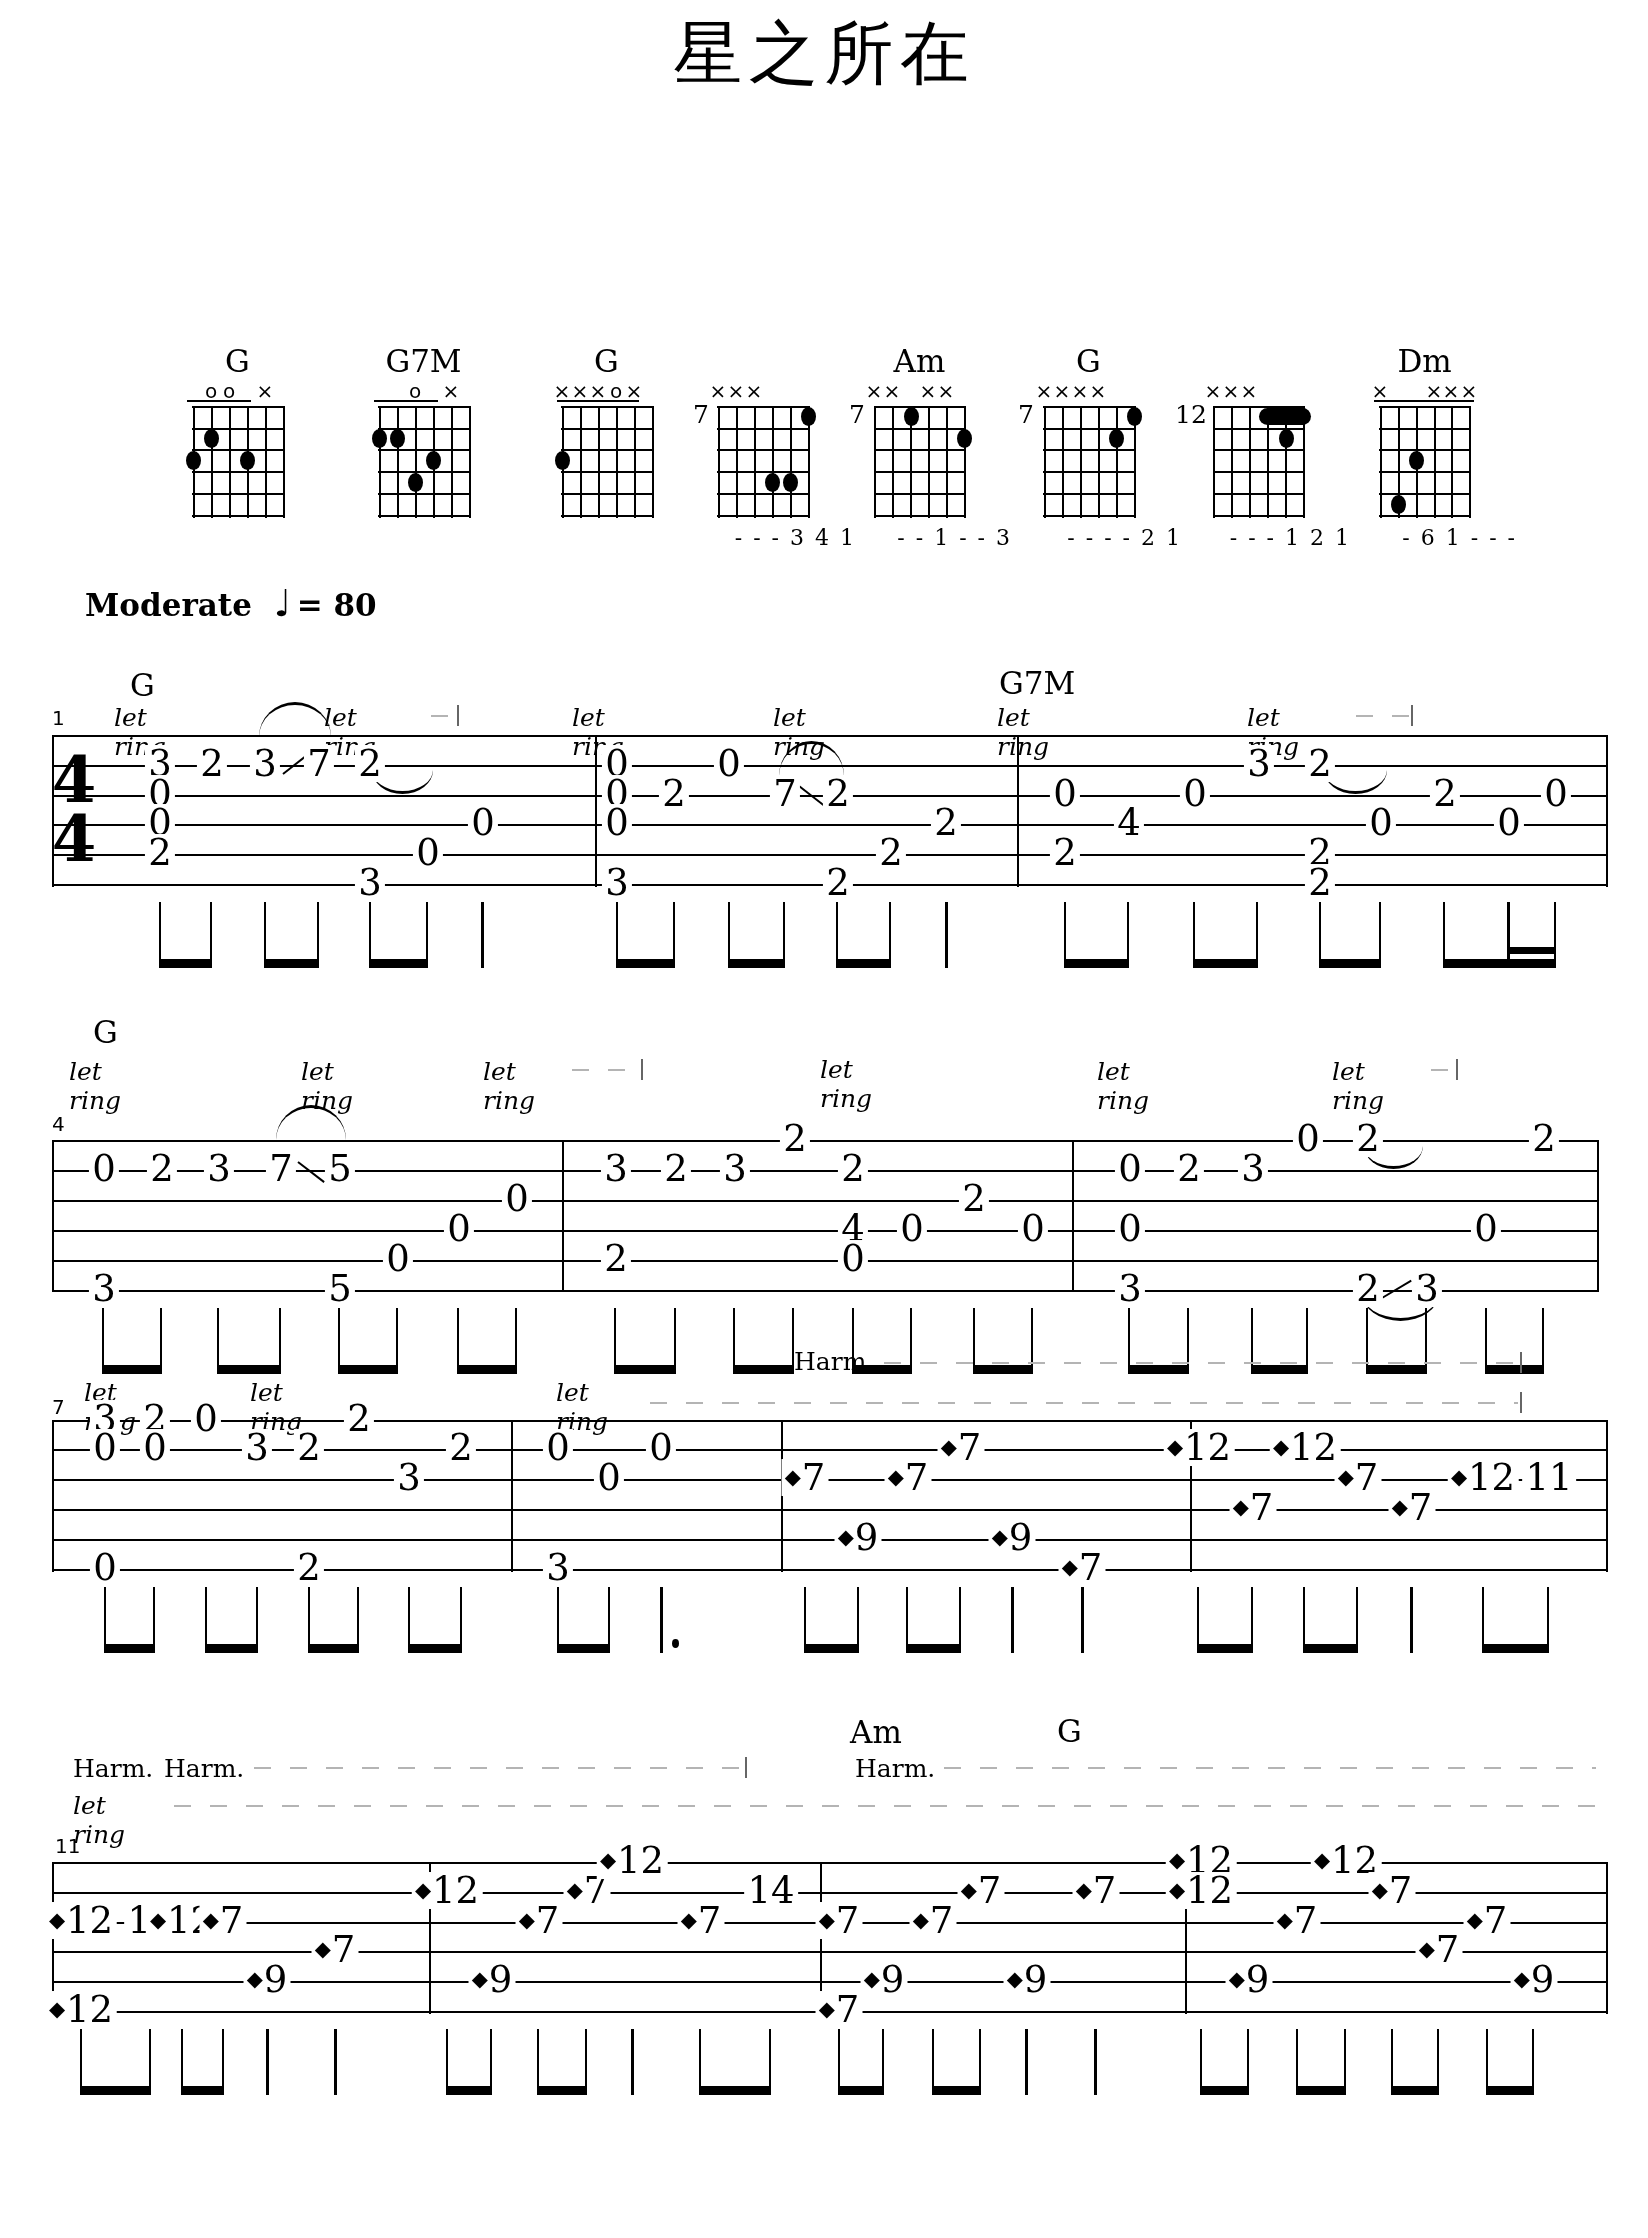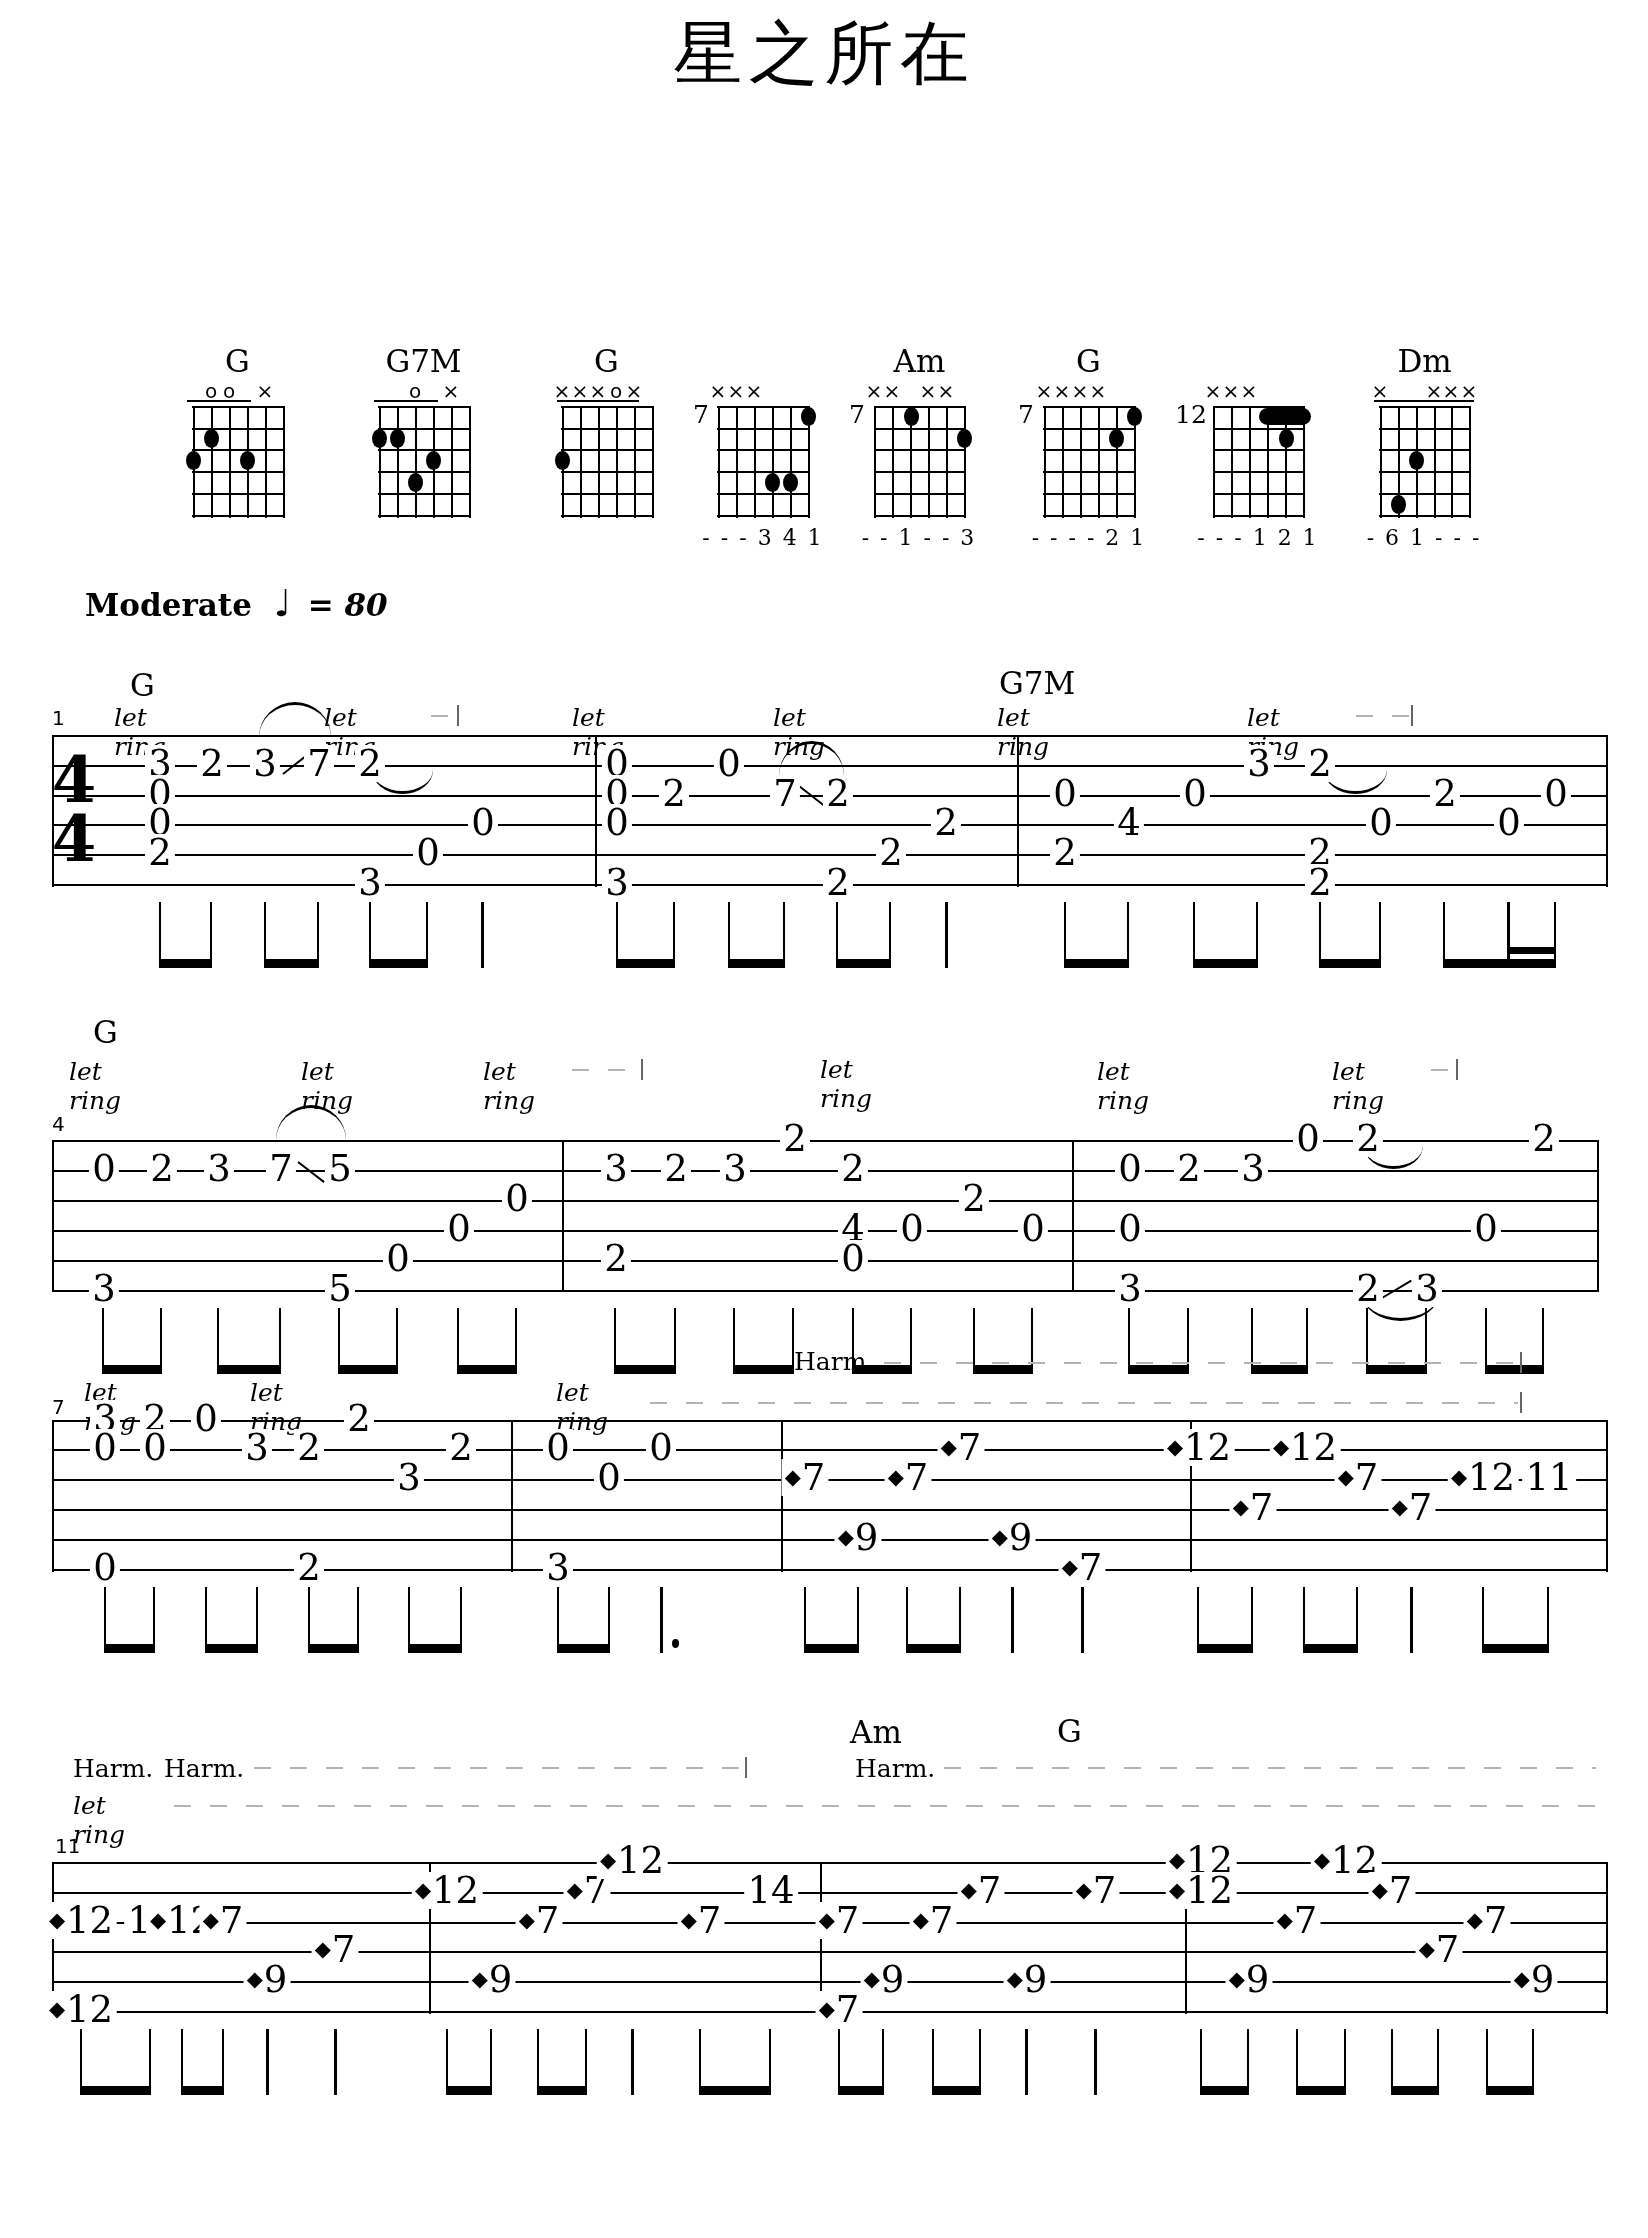--- a/index.html
+++ b/index.html
@@ -17,33 +17,33 @@
   .lbl-num{font-size:20px;font-family:"DejaVu Sans",sans-serif;z-index:3;}
   .beamgrp{border-left:2.7px solid #000;border-right:2.7px solid #000;border-bottom:9.3px solid #000;z-index:1;}
   .stem{width:2.7px;background:#000;z-index:1;}
   .arc-above{border-top:3.3px solid #000;border-radius:50% 50% 0 0 / 100% 100% 0 0;z-index:2;}
   .arc-below{border-bottom:3.3px solid #000;border-radius:0 0 50% 50% / 0 0 100% 100%;z-index:2;}
   .slide{height:2px;background:#000;transform-origin:0 50%;z-index:2;}
   .dashline{height:2px;background:repeating-linear-gradient(90deg,#b4b4b4 0 17.3px,transparent 17.3px 36px);z-index:1;}
   .tick{width:2px;height:21px;background:#666;z-index:1;}
   .marker{font-family:"DejaVu Sans",sans-serif;font-size:20px;transform:translate(-50%,-50%);z-index:2;}
   .dot{background:#000;border-radius:50%;z-index:2;}
-  .fing{font-size:22px;letter-spacing:2px;text-align:center;}
+  .fing{font-size:22px;letter-spacing:2px;text-align:right;}
   .cname{font-size:31px;text-align:center;}
   .basefret{font-size:25px;}
   .tsig{font-size:64px;font-weight:bold;line-height:1;z-index:3;transform:translate(-50%,-50%);}
 </style>
 </head>
 <body>
 
 <div id="title" class="abs">星之所在</div>
 <div class="abs" style="left:85px;top:582px;">
   <span class="tempo-word">Moderate</span>
   <span class="tempo-note" style="margin-left:18.6px;">♩</span>
-  <span class="tempo-word" style="margin-left:13px;font-style:italic;">= 80</span>
+  <span class="tempo-word" style="margin-left:2px;">= 80</span>
 </div>
 <div id="chords-layer" class="abs" style="left:0;top:0;">
     <div class="abs cname" style="left: 171px; top: 343px; width: 133px;">G</div>
     <div class="abs marker" style="left: 211px; top: 391px;">o</div>
     <div class="abs marker" style="left: 229px; top: 391px;">o</div>
     <div class="abs marker" style="left: 265px; top: 391px;">×</div>
     <div class="abs overline" style="left: 187px; top: 400px; width: 64px; height: 2px;"></div>
     <div class="abs gridline" style="left: 192px; top: 406px; width: 92px; height: 2px;"></div>
     <div class="abs gridline" style="left: 193px; top: 406px; width: 2px; height: 112px;"></div>
     <div class="abs gridline" style="left: 192px; top: 428px; width: 92px; height: 2px;"></div>

